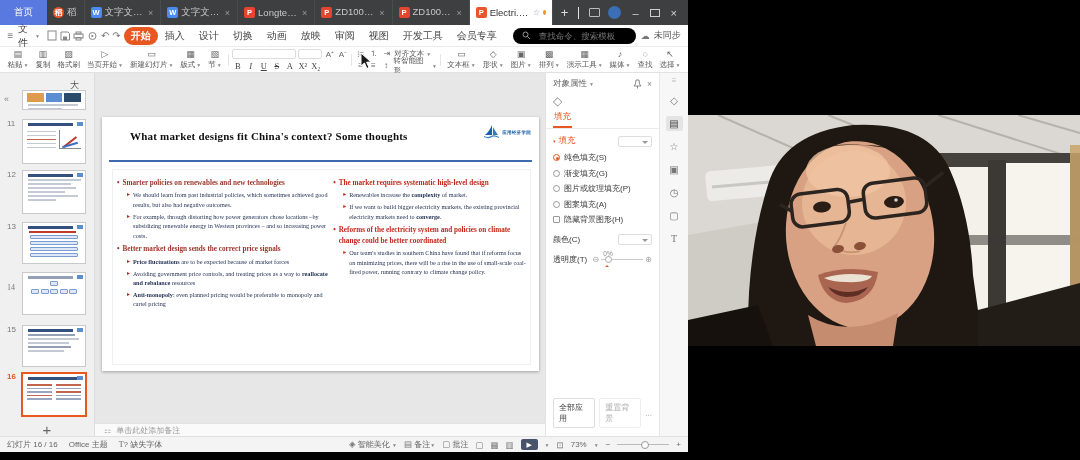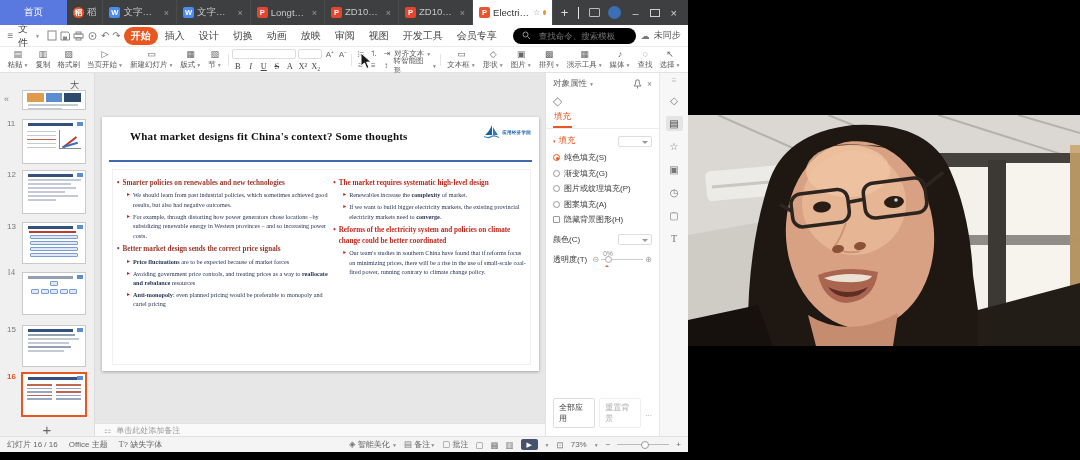--- a/index.html
+++ b/index.html
@@ -3,21 +3,21 @@
 <meta charset="utf-8">
 <style>
   html,body{margin:0;padding:0;background:#000;}
   *{box-sizing:border-box;}
   .stage{position:relative;width:1080px;height:460px;background:#000;overflow:hidden;
          font-family:"Liberation Sans",sans-serif;-webkit-font-smoothing:antialiased;}
   .wps{position:absolute;left:0;top:0;width:688px;height:452px;background:#fff;overflow:hidden;}
 
   
   .tabbar{position:absolute;top:0;left:0;right:0;height:25px;background:#3e3f41;display:flex;align-items:stretch;color:#c8c8c8;font-size:9.5px;}
-  .hometab{background:#5a79e0;color:#fff;display:flex;align-items:center;padding:0 24px;flex:0 0 auto;}
+  .hometab{background:#5a79e0;color:#fff;display:flex;align-items:center;padding:0 14px;flex:0 0 auto;}
   .tab{display:flex;align-items:center;gap:3px;padding:0 6px;border-right:1px solid #4a4b4d;min-width:0;flex:0 1 auto;cursor:default;}
   .tab .lbl{white-space:nowrap;overflow:hidden;text-overflow:ellipsis;max-width:62px;}
   .tab.active{background:#fff;color:#333;}
   .ficon{width:11px;height:11px;border-radius:2px;color:#fff;font-size:7.5px;font-weight:bold;display:flex;align-items:center;justify-content:center;flex:0 0 auto;}
   .ficon.doc{background:#4b8bf5;} .ficon.pdf{background:#e5442e;} .ficon.ppt{background:#e8562d;} .ficon.docer{background:#e8562d;border-radius:50%;}
   .tclose{color:#9a9a9a;font-size:9px;padding:0 1px;}
   .tstar{color:#9a9a9a;font-size:8px;} .tdot{width:5px;height:5px;border-radius:50%;background:#e8962d;}
   .tb-right{margin-left:auto;display:flex;align-items:center;gap:8px;padding:0 8px;flex:0 0 auto;}
   .plus{font-size:13px;color:#ddd;}
   .winbox{width:10px;height:8px;border:1px solid #cfcfcf;display:inline-block;}
@@ -467,21 +467,21 @@
             <span class="tnum" style="top: 149px;">13</span>
             <div class="thumb" style="top: 149px; height: 42px;">
               <i class="t-title"></i>
               <i class="t-logo"></i>
               <i class="t-redline"></i>
               <i class="t-bluebox"></i>
               <i class="t-bluebox"></i>
               <i class="t-bluebox"></i>
               <i class="t-bluebox"></i>
             </div>
-            <span class="tnum" style="top: 195px; font-family: Liberation Serif, serif;">14</span>
+            <span class="tnum" style="top: 210px; font-family: Liberation Serif, serif;">14</span>
             <div class="thumb" style="top: 199px; height: 43px;">
               <i class="t-title" style="background:#94a0b4"></i>
               <i class="t-logo"></i>
               <div class="t-org">
                 <b></b>
               </div>
               <div class="t-orgrow">
                 <b></b>
                 <b></b>
                 <b></b>

